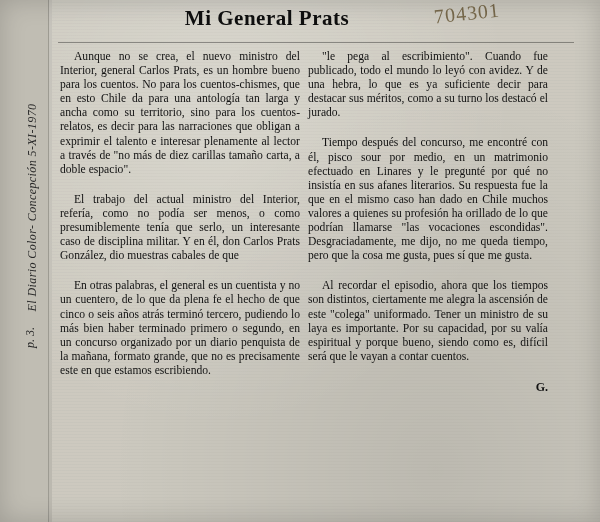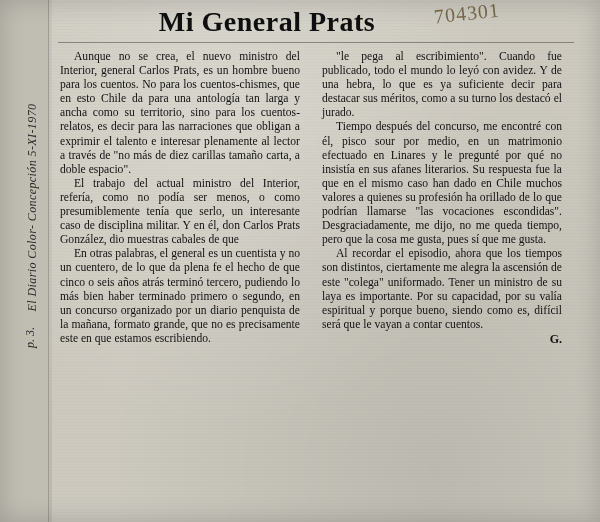--- a/index.html
+++ b/index.html
@@ -78,21 +78,21 @@
       radial-gradient(ellipse at 70% 90%, rgba(0,0,0,0.08), rgba(0,0,0,0) 60%);
   }
   .headline {
     position: absolute;
     left: 0;
     top: 6px;
     width: 430px;
     text-align: center;
     font-family: "Liberation Serif", serif;
     font-weight: bold;
-    font-size: 28px;
+    font-size: 21px;
     letter-spacing: 0.5px;
     color: #111;
   }
   .stamp-number {
     position: absolute;
     left: 382px;
     top: 2px;
     font-family: "Liberation Serif", serif;
     font-size: 20px;
     color: #6a5a3a;
@@ -108,37 +108,37 @@
     height: 1px;
     background: rgba(0,0,0,0.35);
   }
   .columns {
     position: absolute;
     left: 8px;
     top: 50px;
     width: 516px;
     height: 466px;
     display: flex;
-    gap: 22px;
+    gap: 8px;
   }
   .col {
     width: 240px;
     font-family: "Liberation Serif", serif;
     font-size: 11.6px;
     line-height: 14.1px;
     text-align: justify;
     color: #141414;
     hyphens: auto;
   }
   .col p {
     margin: 0 0 0 0;
     text-indent: 14px;
   }
   .col p + p {
-    margin-top: 0;
+    margin-top: 16px;
   }
   .signature {
     text-align: right;
     font-weight: bold;
     font-size: 12px;
     margin-top: 3px;
     text-indent: 0;
   }
   
   .grain {

